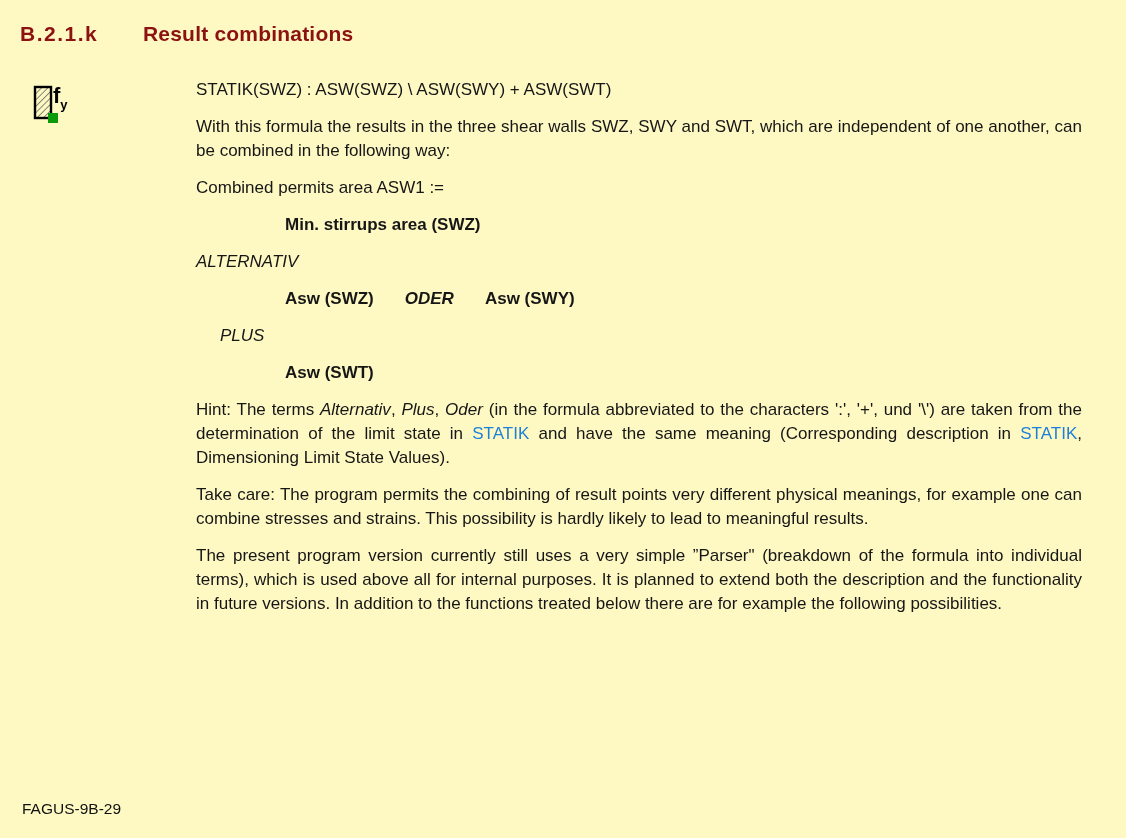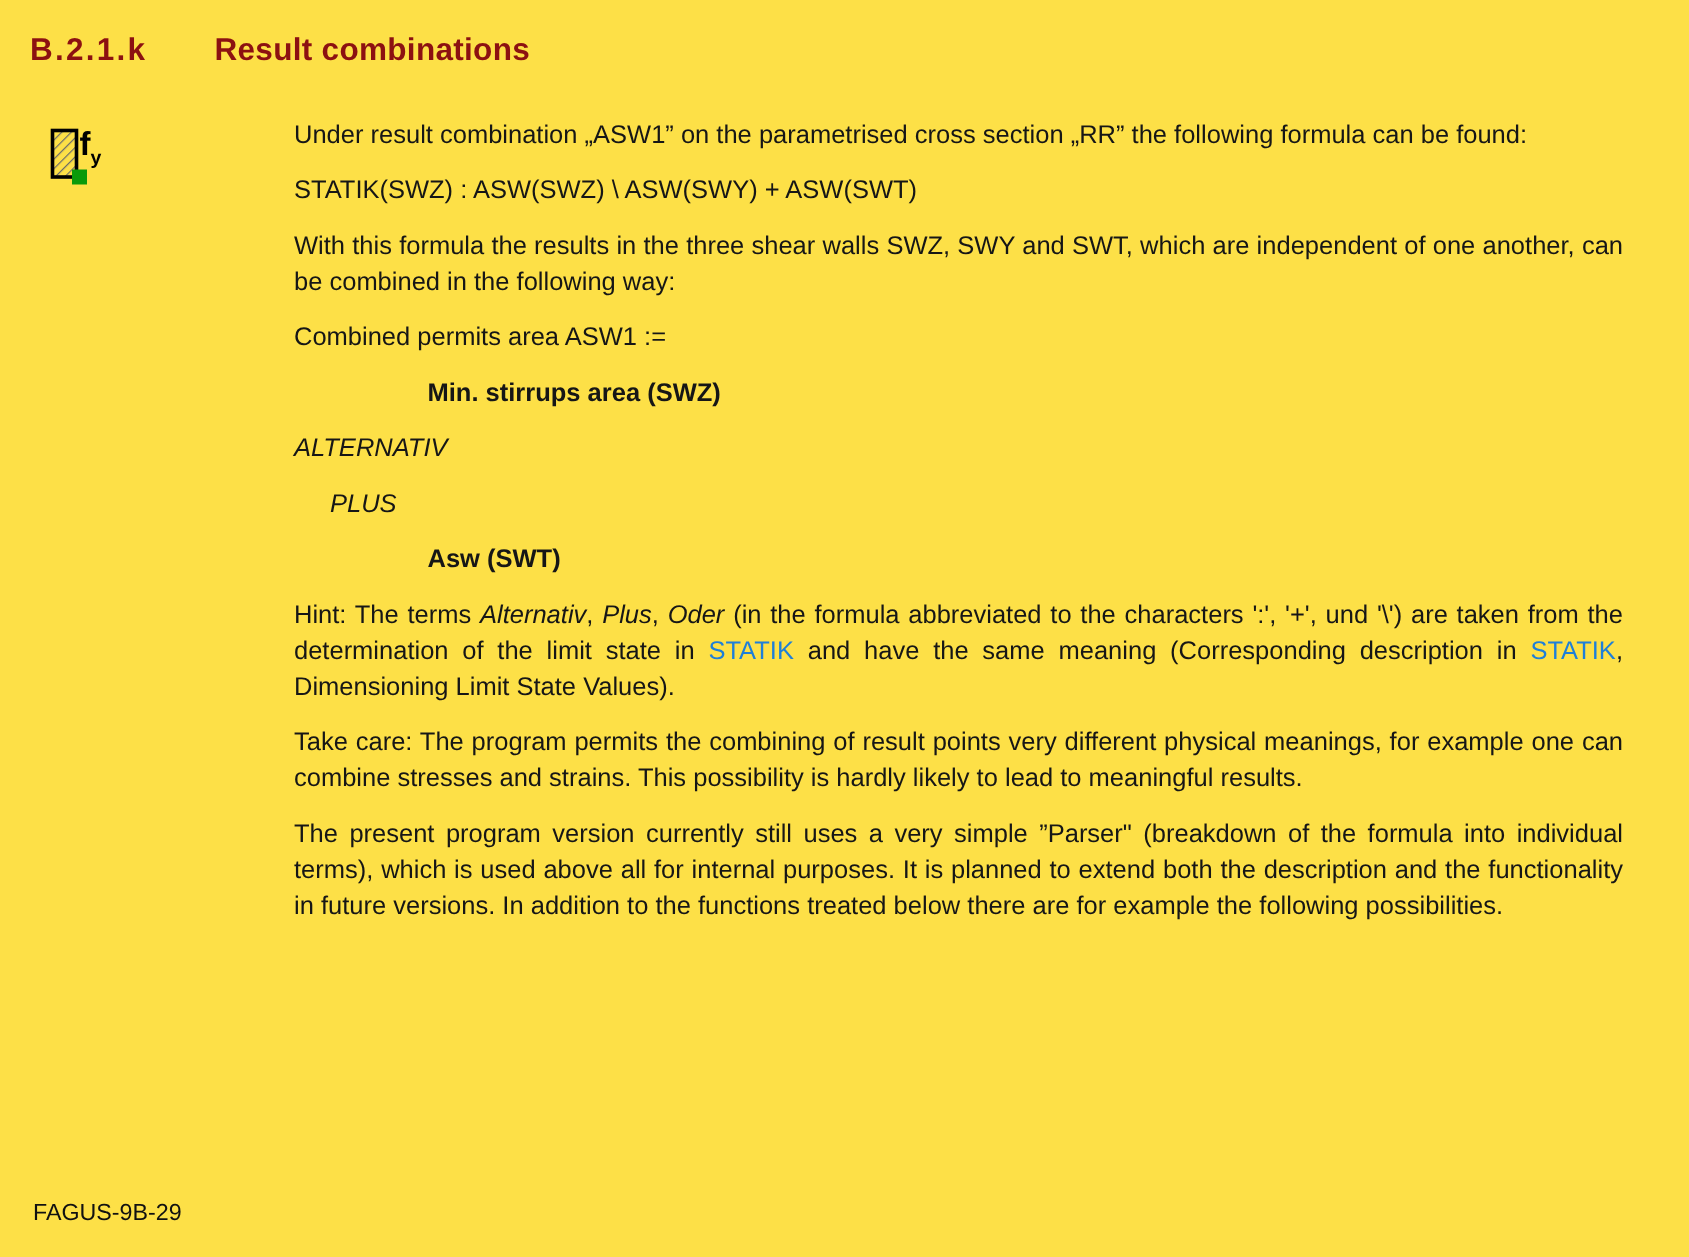--- a/index.html
+++ b/index.html
@@ -3,21 +3,21 @@
 <meta charset="utf-8">
 <style>
   html, body { margin: 0; padding: 0; background: #ffffff; }
   body {
     width: 1126px; height: 838px;
     font-family: "Liberation Sans", sans-serif;
     color: #161616;
     position: relative;
     overflow: hidden;
   }
-  .page { position: absolute; inset: 0; background: #fde047; }
+  .page { position: absolute; inset: 0; background: #fef9c3; }
 
   
   .heading-row {
     position: absolute; left: 20px; top: 22px;
     color: #8C1111; font-weight: bold; font-size: 21px;
     white-space: nowrap;
   }
   .h-num { display: inline-block; width: 123px; letter-spacing: 1.5px; }
   .h-title { letter-spacing: 0.2px; }
 
@@ -74,26 +74,26 @@
           <line x1="0" y1="0" x2="0" y2="4.5" stroke="#6a6a6a" stroke-width="1.6"></line>
         </pattern>
       </defs>
       <rect x="3" y="3" width="16" height="31" fill="url(#hatch)" stroke="#000" stroke-width="2.4"></rect>
       <rect x="16" y="29" width="10" height="10" fill="#0A9A0A"></rect>
     </svg>
     <span class="fy-label"><span>f</span><sub>y</sub></span>
   </div>
 
   <div class="body-col">
-    <p class="just">Under result combination „ASW1” on the parametrised cross section „RR” the following formula can be found:</p>
     <p>STATIK(SWZ) : ASW(SWZ) \ ASW(SWY) + ASW(SWT)</p>
     <p class="just">With this formula the results in the three shear walls SWZ, SWY and SWT, which are independent of one another, can be combined in the following way:</p>
     <p>Combined permits area ASW1 :=</p>
     <p class="indent-1">Min. stirrups area (SWZ)</p>
     <p class="it">ALTERNATIV</p>
+    <p class="indent-1"><span>Asw (SWZ)</span><span class="op-word">ODER</span><span>Asw (SWY)</span></p>
     <p class="it indent-small">PLUS</p>
     <p class="indent-1">Asw (SWT)</p>
     <p class="just"><span class="seg-normal">Hint: The terms </span><span class="seg-italic">Alternativ</span><span class="seg-normal">, </span><span class="seg-italic">Plus</span><span class="seg-normal">, </span><span class="seg-italic">Oder</span><span class="seg-normal"> (in the formula abbreviated to the characters ':', '+', und '\') are taken from the determination of the limit state in </span><span class="seg-link">STATIK</span><span class="seg-normal"> and have the same meaning (Corresponding description in </span><span class="seg-link">STATIK</span><span class="seg-normal">, Dimensioning Limit State Values).</span></p>
     <p class="just">Take care: The program permits the combining of result points very different physical meanings, for example one can combine stresses and strains. This possibility is hardly likely to lead to meaningful results.</p>
     <p class="just">The present program version currently still uses a very simple ”Parser" (breakdown of the formula into individual terms), which is used above all for internal purposes. It is planned to extend both the description and the functionality in future versions. In addition to the functions treated below there are for example the following possibilities.</p>
   </div>
 
   <div class="footer">
     <span>FAGUS-9</span>
     <span>B-29</span>

